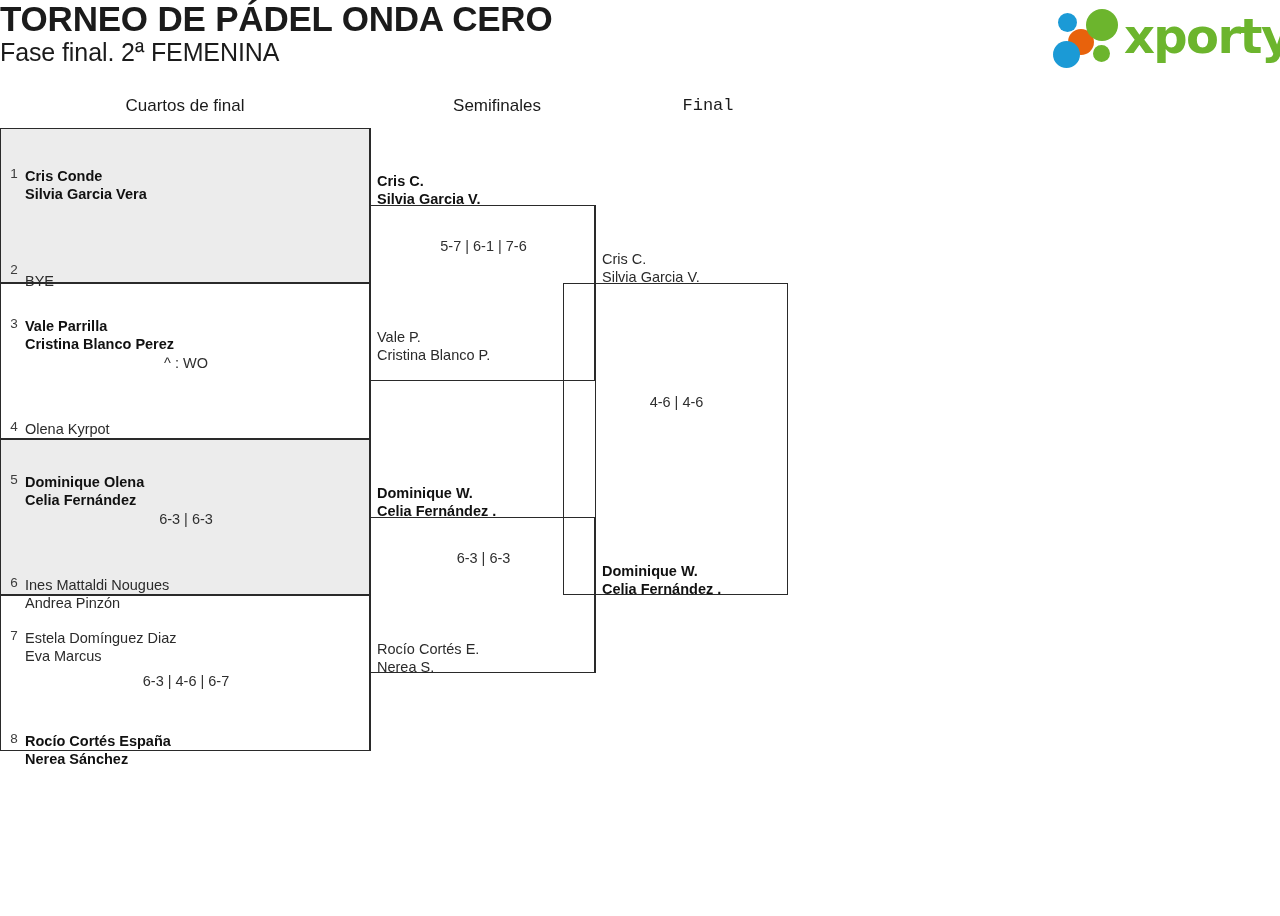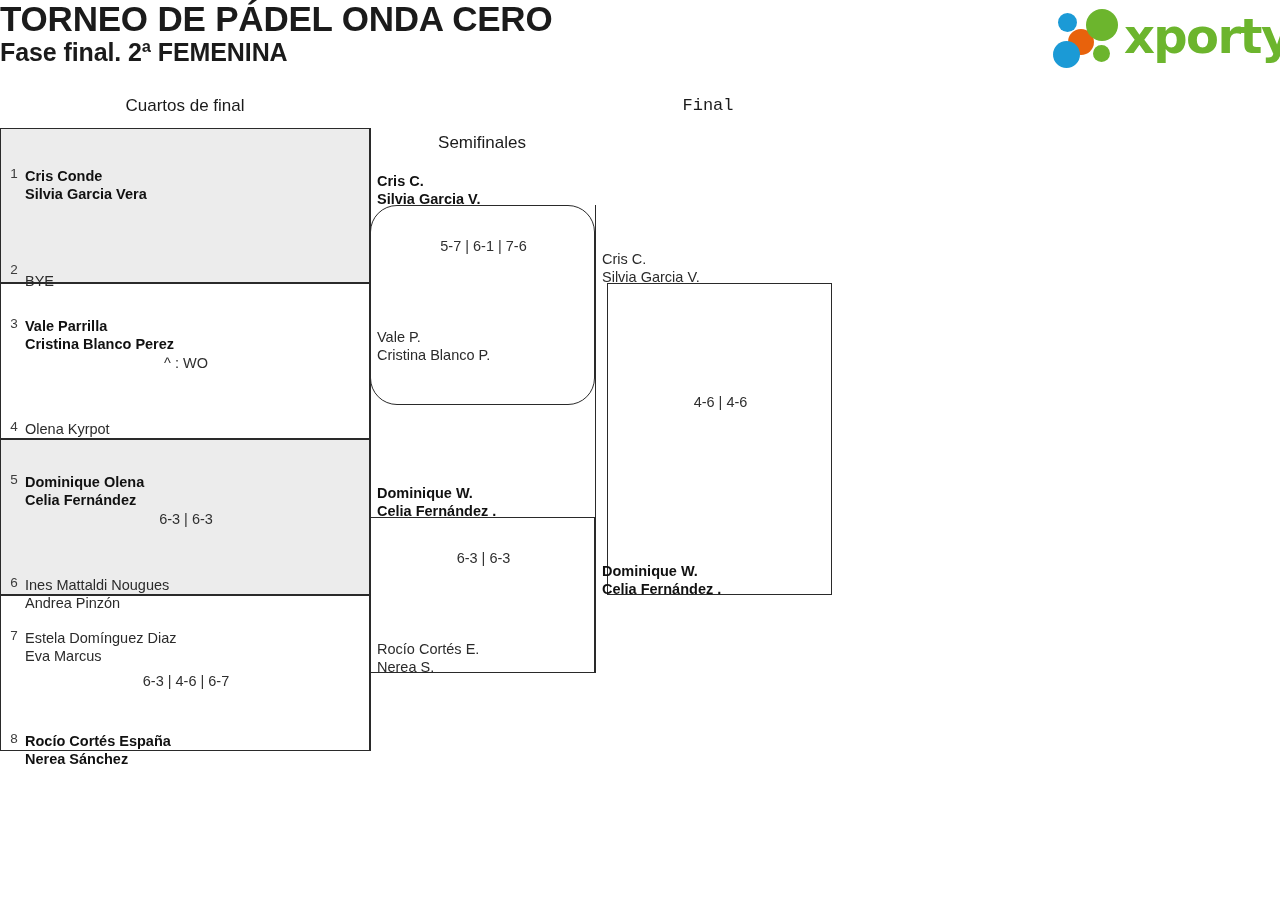--- a/index.html
+++ b/index.html
@@ -32,21 +32,21 @@
   .title-line1 {
     font-size: 35px;
     font-weight: 700;
     letter-spacing: -0.2px;
     line-height: 34px;
     margin: 2px 0 0 0;
     white-space: nowrap;
   }
   .title-line2 {
     font-size: 25px;
-    font-weight: 700;
+    font-weight: 400;
     letter-spacing: -0.1px;
     line-height: 32px;
     margin: 0;
     white-space: nowrap;
   }
 
   
   #logo {
     position: absolute;
     left: 1048px; top: 5px;
@@ -152,21 +152,21 @@
     <span class="dot" style="left:20px; top:24px; width:26px; height:26px; background:#e8620c;"></span>
     <span class="dot" style="left:5px; top:36px; width:27px; height:27px; background:#1b9ad6;"></span>
     <span class="dot" style="left:38px; top:4px; width:32px; height:32px; background:#6cb52d;"></span>
     <span class="dot" style="left:45px; top:40px; width:17px; height:17px; background:#6cb52d;"></span>
     <span id="logo-wordmark">xporty</span>
   </div>
 
 </div>
 
 <div class="round-header" style="left:60px; top:96px; width:250px;">Cuartos de final</div>
-<div class="round-header" style="left:357px; top:96px; width:250px;margin-top:37px;">Semifinales</div>
+<div class="round-header" style="left:372px; top:96px; width:250px;">Semifinales</div>
 <div class="round-header" style="left:583px; top:96px; width:250px;font-family:Liberation Mono, monospace;">Final</div>
 
 <div id="bracket">
 
   <div class="match boxed shaded" style="left:0px; top:128px; width:370px; height:155px;">
     <div class="team" style="left:2px; top:14px;">
       <span class="seed">1</span>
       <span class="players winner">
         <span class="p1">Cris Conde</span>
         <span class="p2">Silvia Garcia Vera</span>
@@ -230,21 +230,21 @@
       <span class="seed">8</span>
       <span class="players winner">
         <span class="p1">Rocío Cortés España</span>
         <span class="p2">Nerea Sánchez</span>
       </span>
     </div>
   </div>
 
   <div class="vline" style="left:370px; top:128px; height:623px;"></div>
 
-  <div class="match boxed" style="left:370px; top:205px; width:225px; height:200px;border-radius:27px;">
+  <div class="match boxed" style="left:370px; top:205px; width:225px; height:176px;">
     <div class="score" style="left:0px; top:32px; width:225px;">5-7 | 6-1 | 7-6</div>
   </div>
   <div class="team" style="left:377px; top:148px;">
     <span class="players winner">
       <span class="p1">Cris C.</span>
       <span class="p2">Silvia Garcia V.</span>
     </span>
   </div>
   <div class="team" style="left:377px; top:304px;">
     <span class="players">
@@ -264,21 +264,21 @@
   </div>
   <div class="team" style="left:377px; top:616px;">
     <span class="players">
       <span class="p1">Rocío Cortés E.</span>
       <span class="p2">Nerea S.</span>
     </span>
   </div>
 
   <div class="vline" style="left:595px; top:205px; height:468px;"></div>
 
-  <div class="match boxed" style="left:607px; top:283px; width:225px; height:312px;">
+  <div class="match boxed" style="left:563px; top:283px; width:225px; height:312px;">
     <div class="score" style="left:0px; top:110px; width:225px;">4-6 | 4-6</div>
   </div>
   <div class="team" style="left:602px; top:226px;">
     <span class="players">
       <span class="p1">Cris C.</span>
       <span class="p2">Silvia Garcia V.</span>
     </span>
   </div>
   <div class="team" style="left:602px; top:538px;">
     <span class="players winner">

